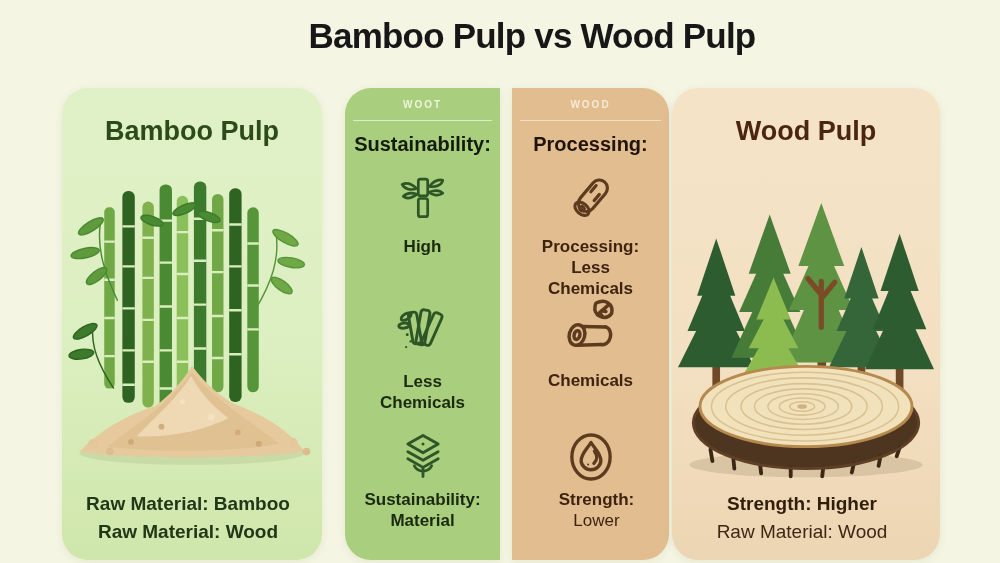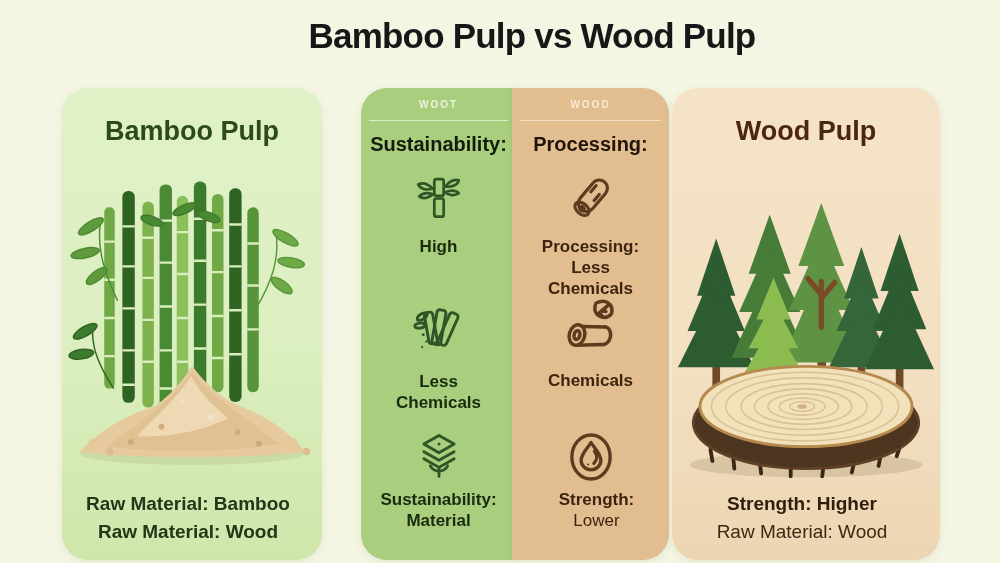--- a/index.html
+++ b/index.html
@@ -9,21 +9,21 @@
     font-family:"Liberation Sans","DejaVu Sans",sans-serif;
     -webkit-font-smoothing:antialiased;
   }
   .page-title{
     position:absolute;top:16px;left:0;width:1000px;text-align:center;
     font-size:35px;font-weight:700;letter-spacing:-0.8px;color:#171717;margin:0;padding-left:32px;
   }
   .panel,.col{position:absolute;top:88px;height:472px;box-shadow:0 2px 8px rgba(60,70,30,.08);}
   .panel-left{left:62px;width:260px;border-radius:26px;
     background:linear-gradient(180deg,#e0f1c8 0%,#dcefc0 55%,#cfe6ab 100%);}
-  .col-green{left:345px;width:155px;border-radius:26px 0 0 26px;background:#a9ce7d;margin-left:16px;}
+  .col-green{left:345px;width:155px;border-radius:26px 0 0 26px;background:#a9ce7d;}
   .col-tan{left:512px;width:157px;border-radius:0 26px 26px 0;background:#e2bd90;}
   .panel-right{left:672px;width:268px;border-radius:26px;
     background:linear-gradient(180deg,#f5e3c8 0%,#f3e0c2 60%,#ecd5b2 100%);}
 
   .panel-title{position:absolute;top:16px;left:0;right:0;text-align:center;
     font-size:27px;font-weight:700;margin:12px;}
   .panel-left .panel-title{color:#2c4a1a;}
   .panel-right .panel-title{color:#4a250f;}
 
   .illus{position:absolute;top:52px;left:6px;right:6px;bottom:78px;}

